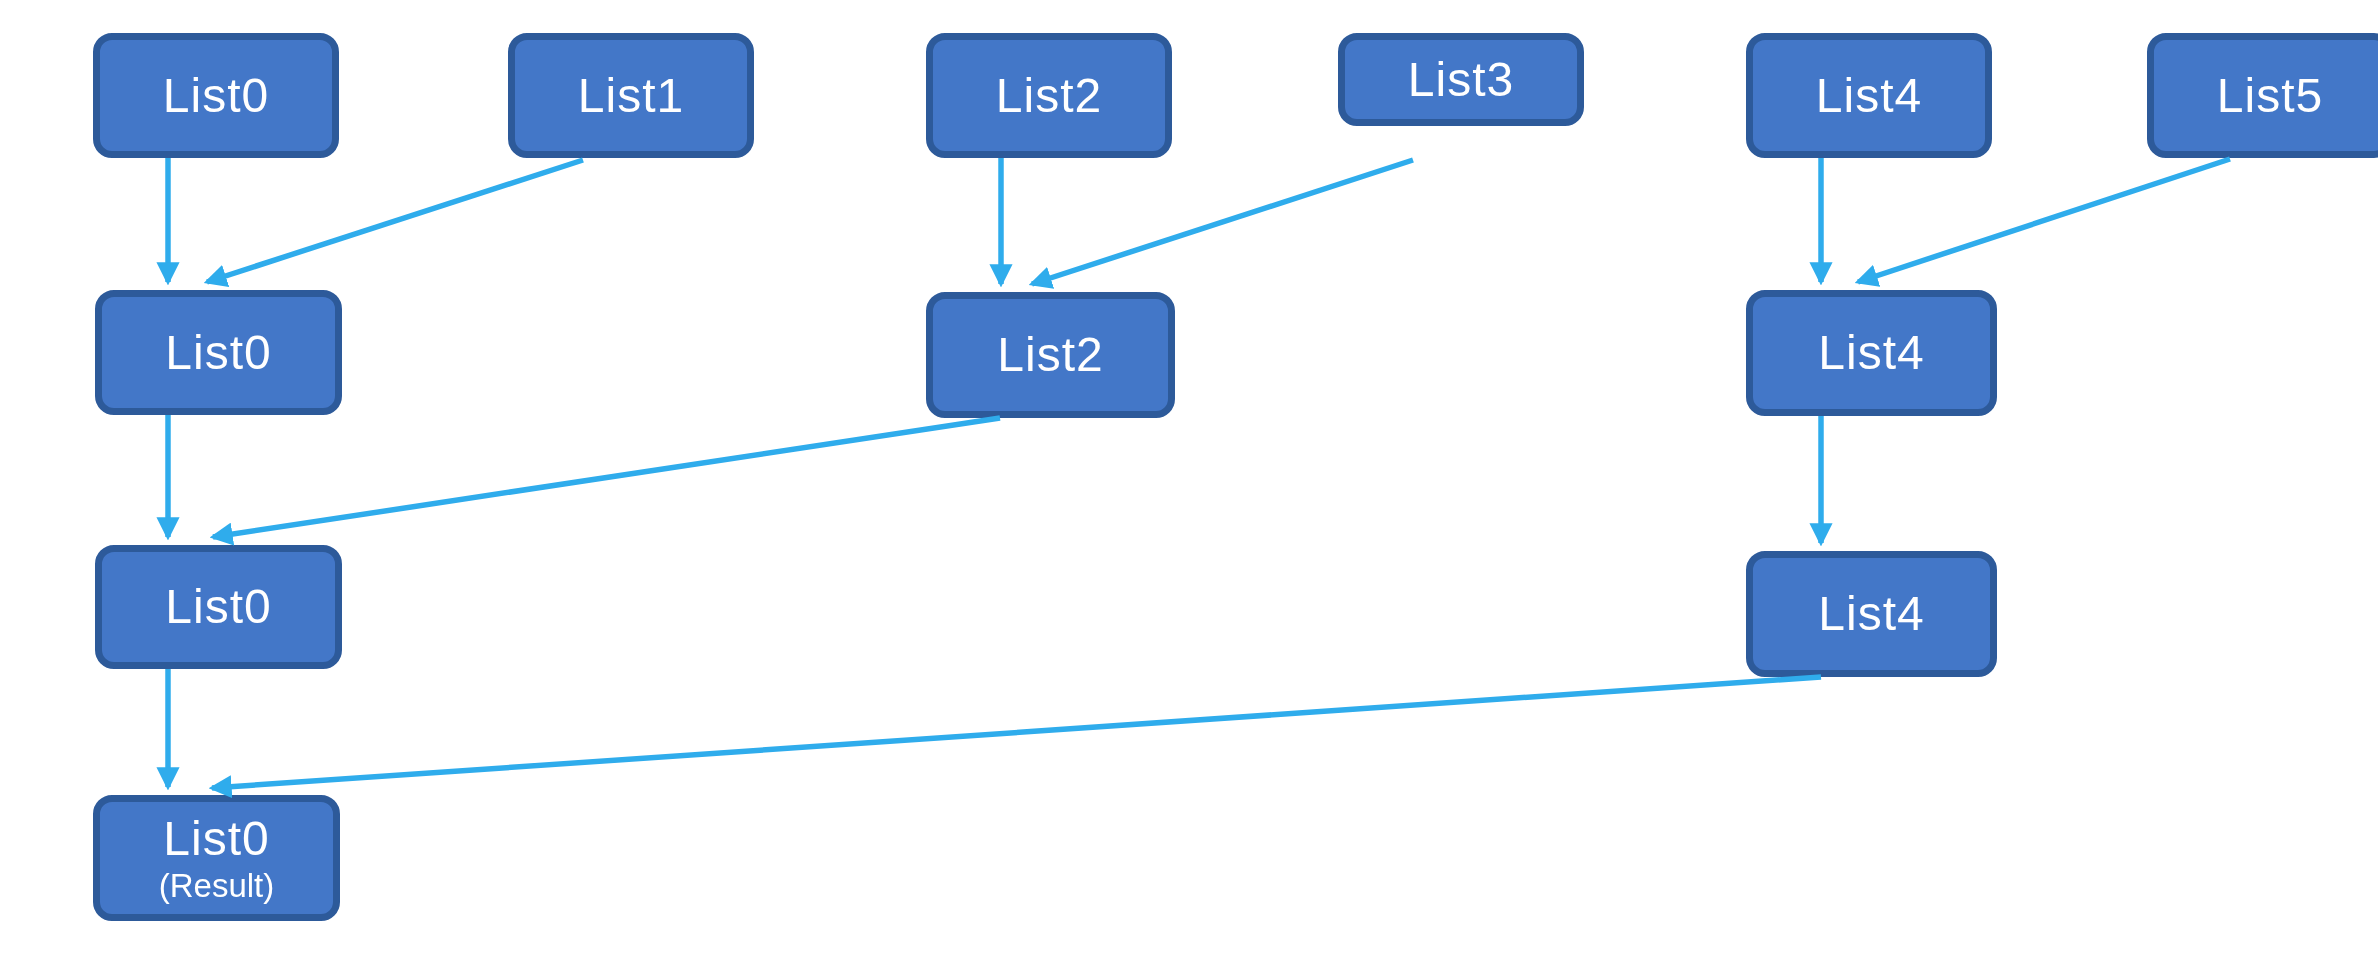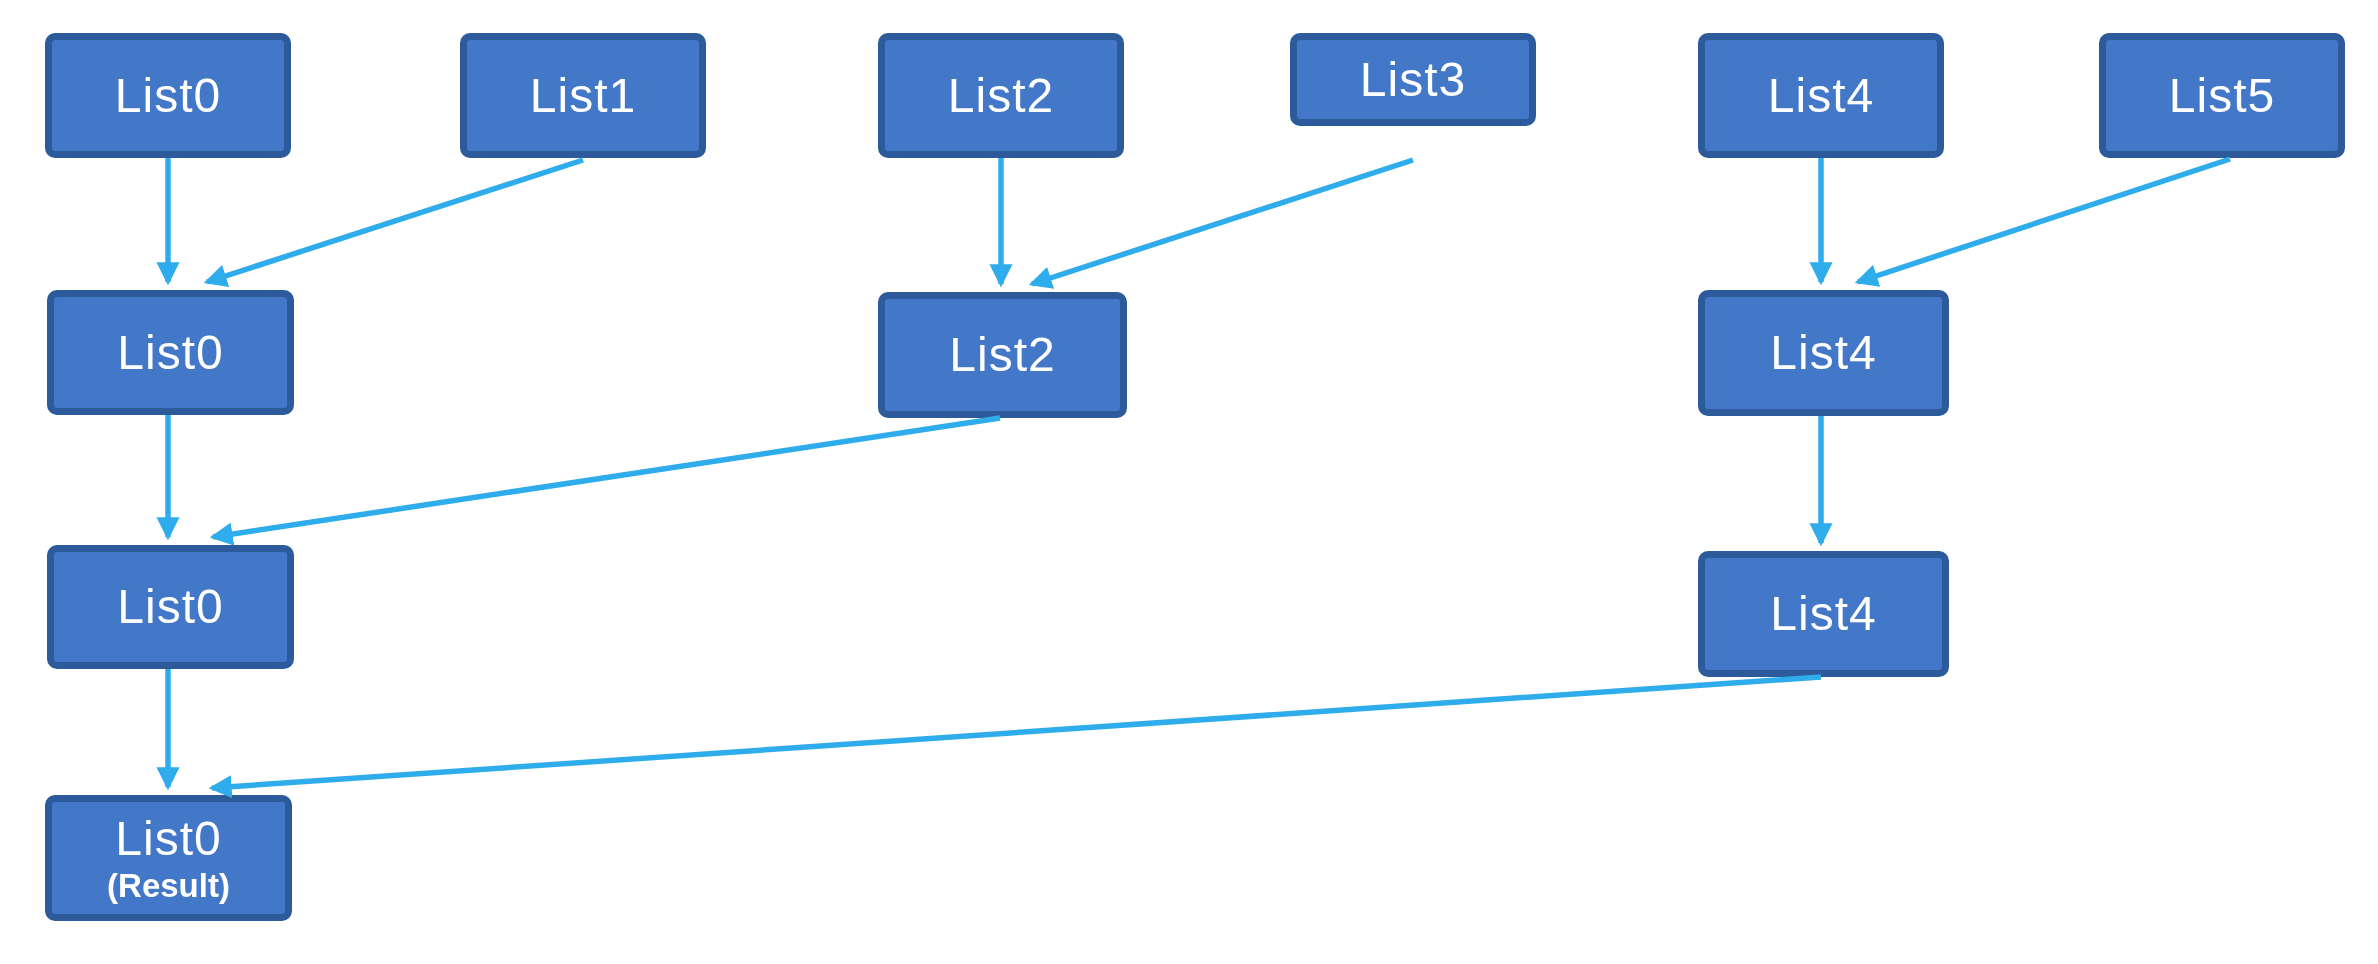--- a/index.html
+++ b/index.html
@@ -21,38 +21,39 @@
     width:2378px;
     height:964px;
     pointer-events:none;
     z-index:2;
   }
   .node{
     position:absolute;
     box-sizing:border-box;
     background:var(--node-fill,#4377C8);
     border:7px solid var(--node-border,#2D5A9A);
-    border-radius:10px;
+    border-radius:19px;
     color:var(--node-text,#ffffff);
     display:flex;
     flex-direction:column;
     align-items:center;
     justify-content:center;
     z-index:1;
     text-align:center;
     line-height:1.08;
+    margin-left:48px;
   }
   .node-label{
     font-size:48px;
     font-weight:400;
     letter-spacing:1px;
   }
   .node-sublabel{
     font-size:33px;
-    font-weight:700;
+    font-weight:400;
     margin-top:3px;
   }
 </style>
 </head>
 <body>
 
 <div class="canvas" id="canvas">
   <svg class="arrow-layer" id="arrow-layer" xmlns="http://www.w3.org/2000/svg">
     <defs>
       <marker id="arrowhead" viewBox="0 0 10 10" refX="8.5" refY="5" markerWidth="4.2" markerHeight="4.2" orient="auto-start-reverse" markerUnits="strokeWidth">

